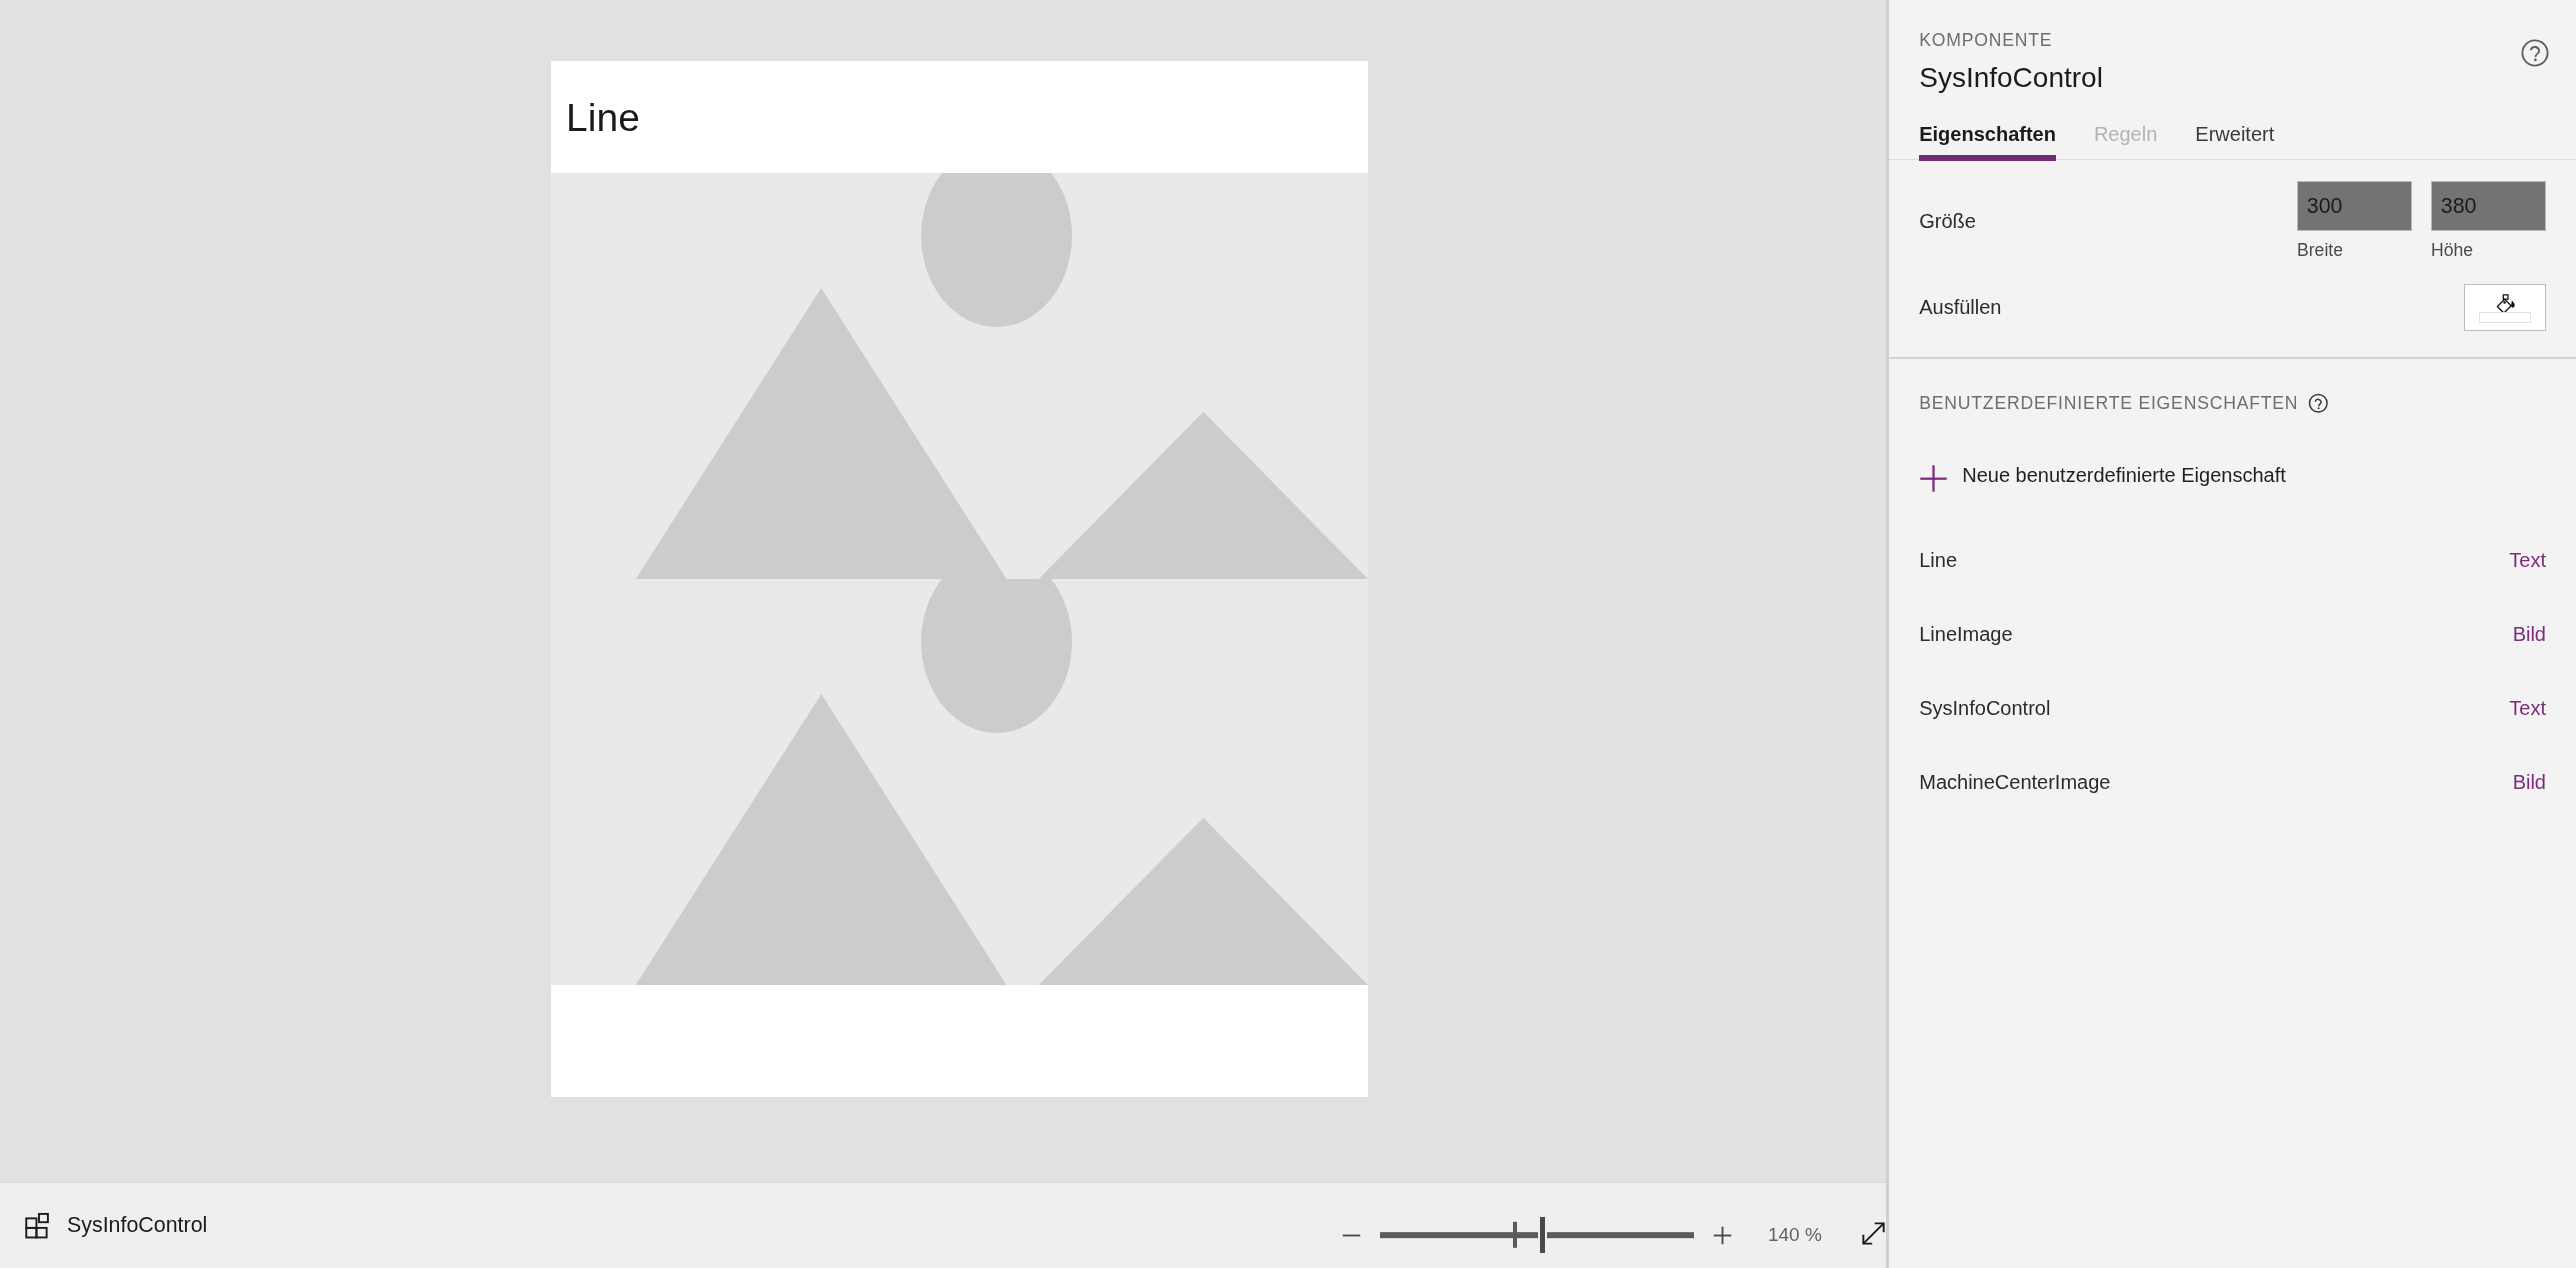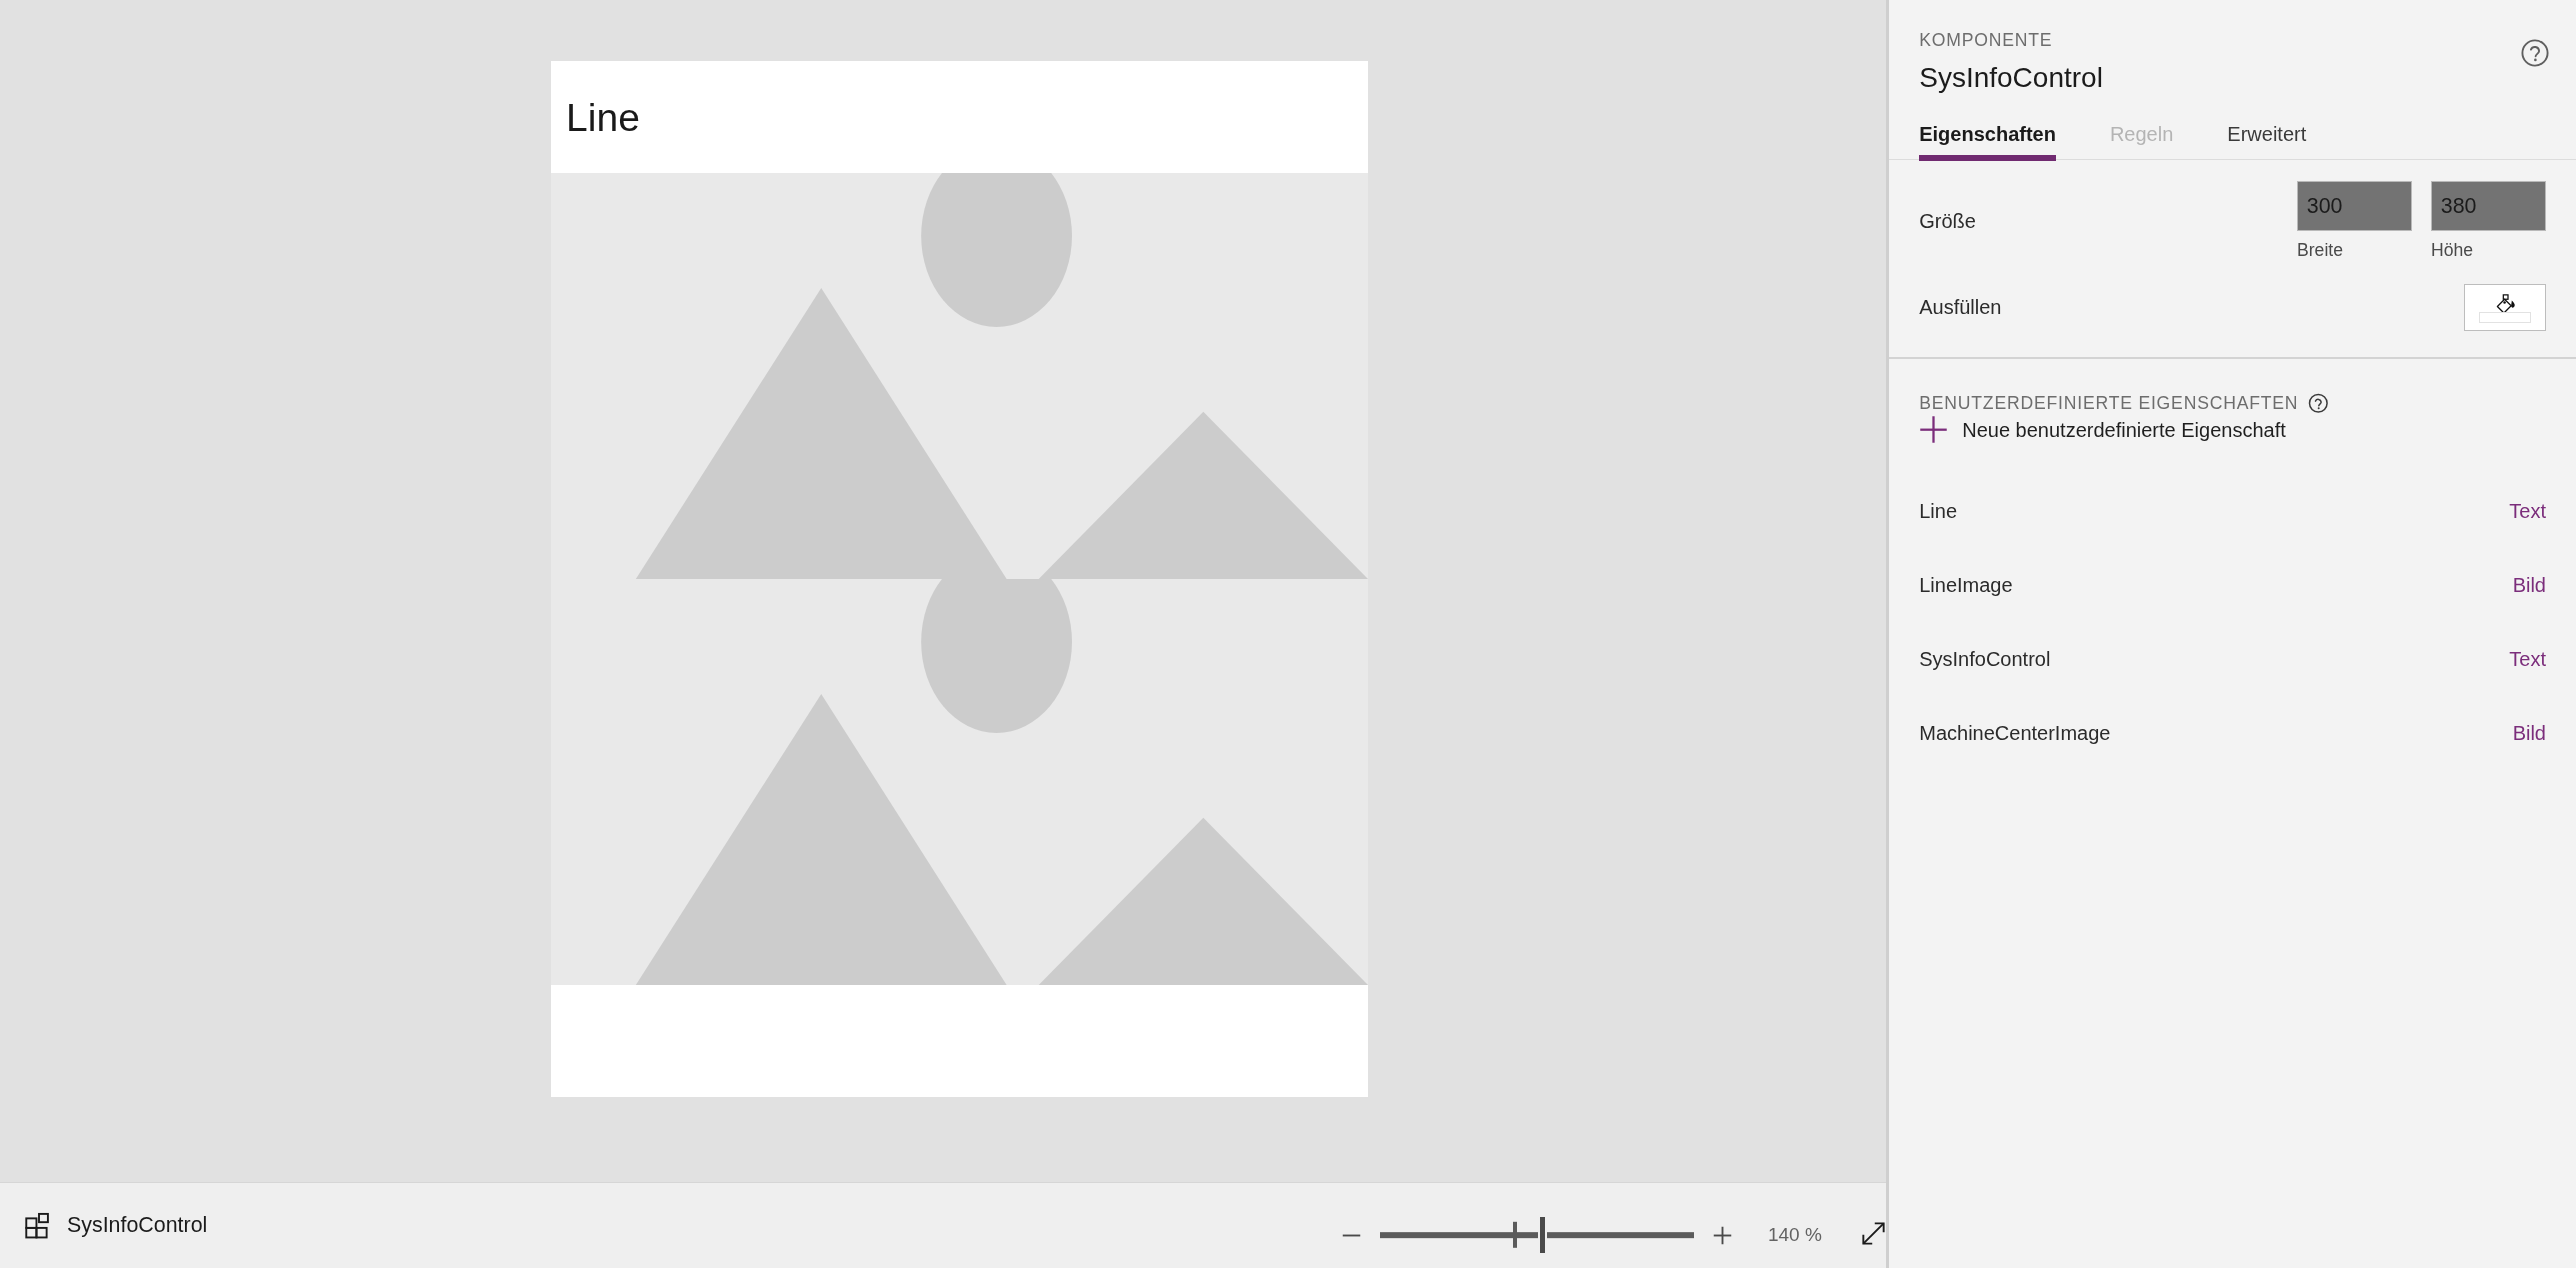--- a/index.html
+++ b/index.html
@@ -185,21 +185,21 @@
   .panel-help {
     position: absolute;
     right: 24px;
     top: 36px;
     width: 34px; height: 34px;
     cursor: pointer;
   }
 
   .tabs {
     display: flex;
-    gap: 16px;
+    gap: 0;
     padding: 0 30px;
     margin-top: 29px;
     border-bottom: 1.9px solid #dcdcdc;
   }
   .tab {
     position: relative;
     font-size: 20px;
     color: #3a3a3a;
     padding: 0 0 12.6px 0;
     margin-right: 38px;
@@ -285,22 +285,22 @@
   .custom-head-text {
     font-size: 17.6px;
     letter-spacing: 0.8px;
     color: #6d6d6d;
     text-transform: uppercase;
   }
   .custom-help { width: 22.6px; height: 22.6px; cursor: pointer; flex: 0 0 auto; }
 
   .add-prop {
     display: flex;
-    align-items: center;
     gap: 14px;
+    margin-top: 49px;
     cursor: pointer;
     background: none; border: none;
     font-family: inherit;
     padding: 0;
   }
   .add-prop-label {
     font-size: 20px;
     color: #1f1f1f;
   }
 

